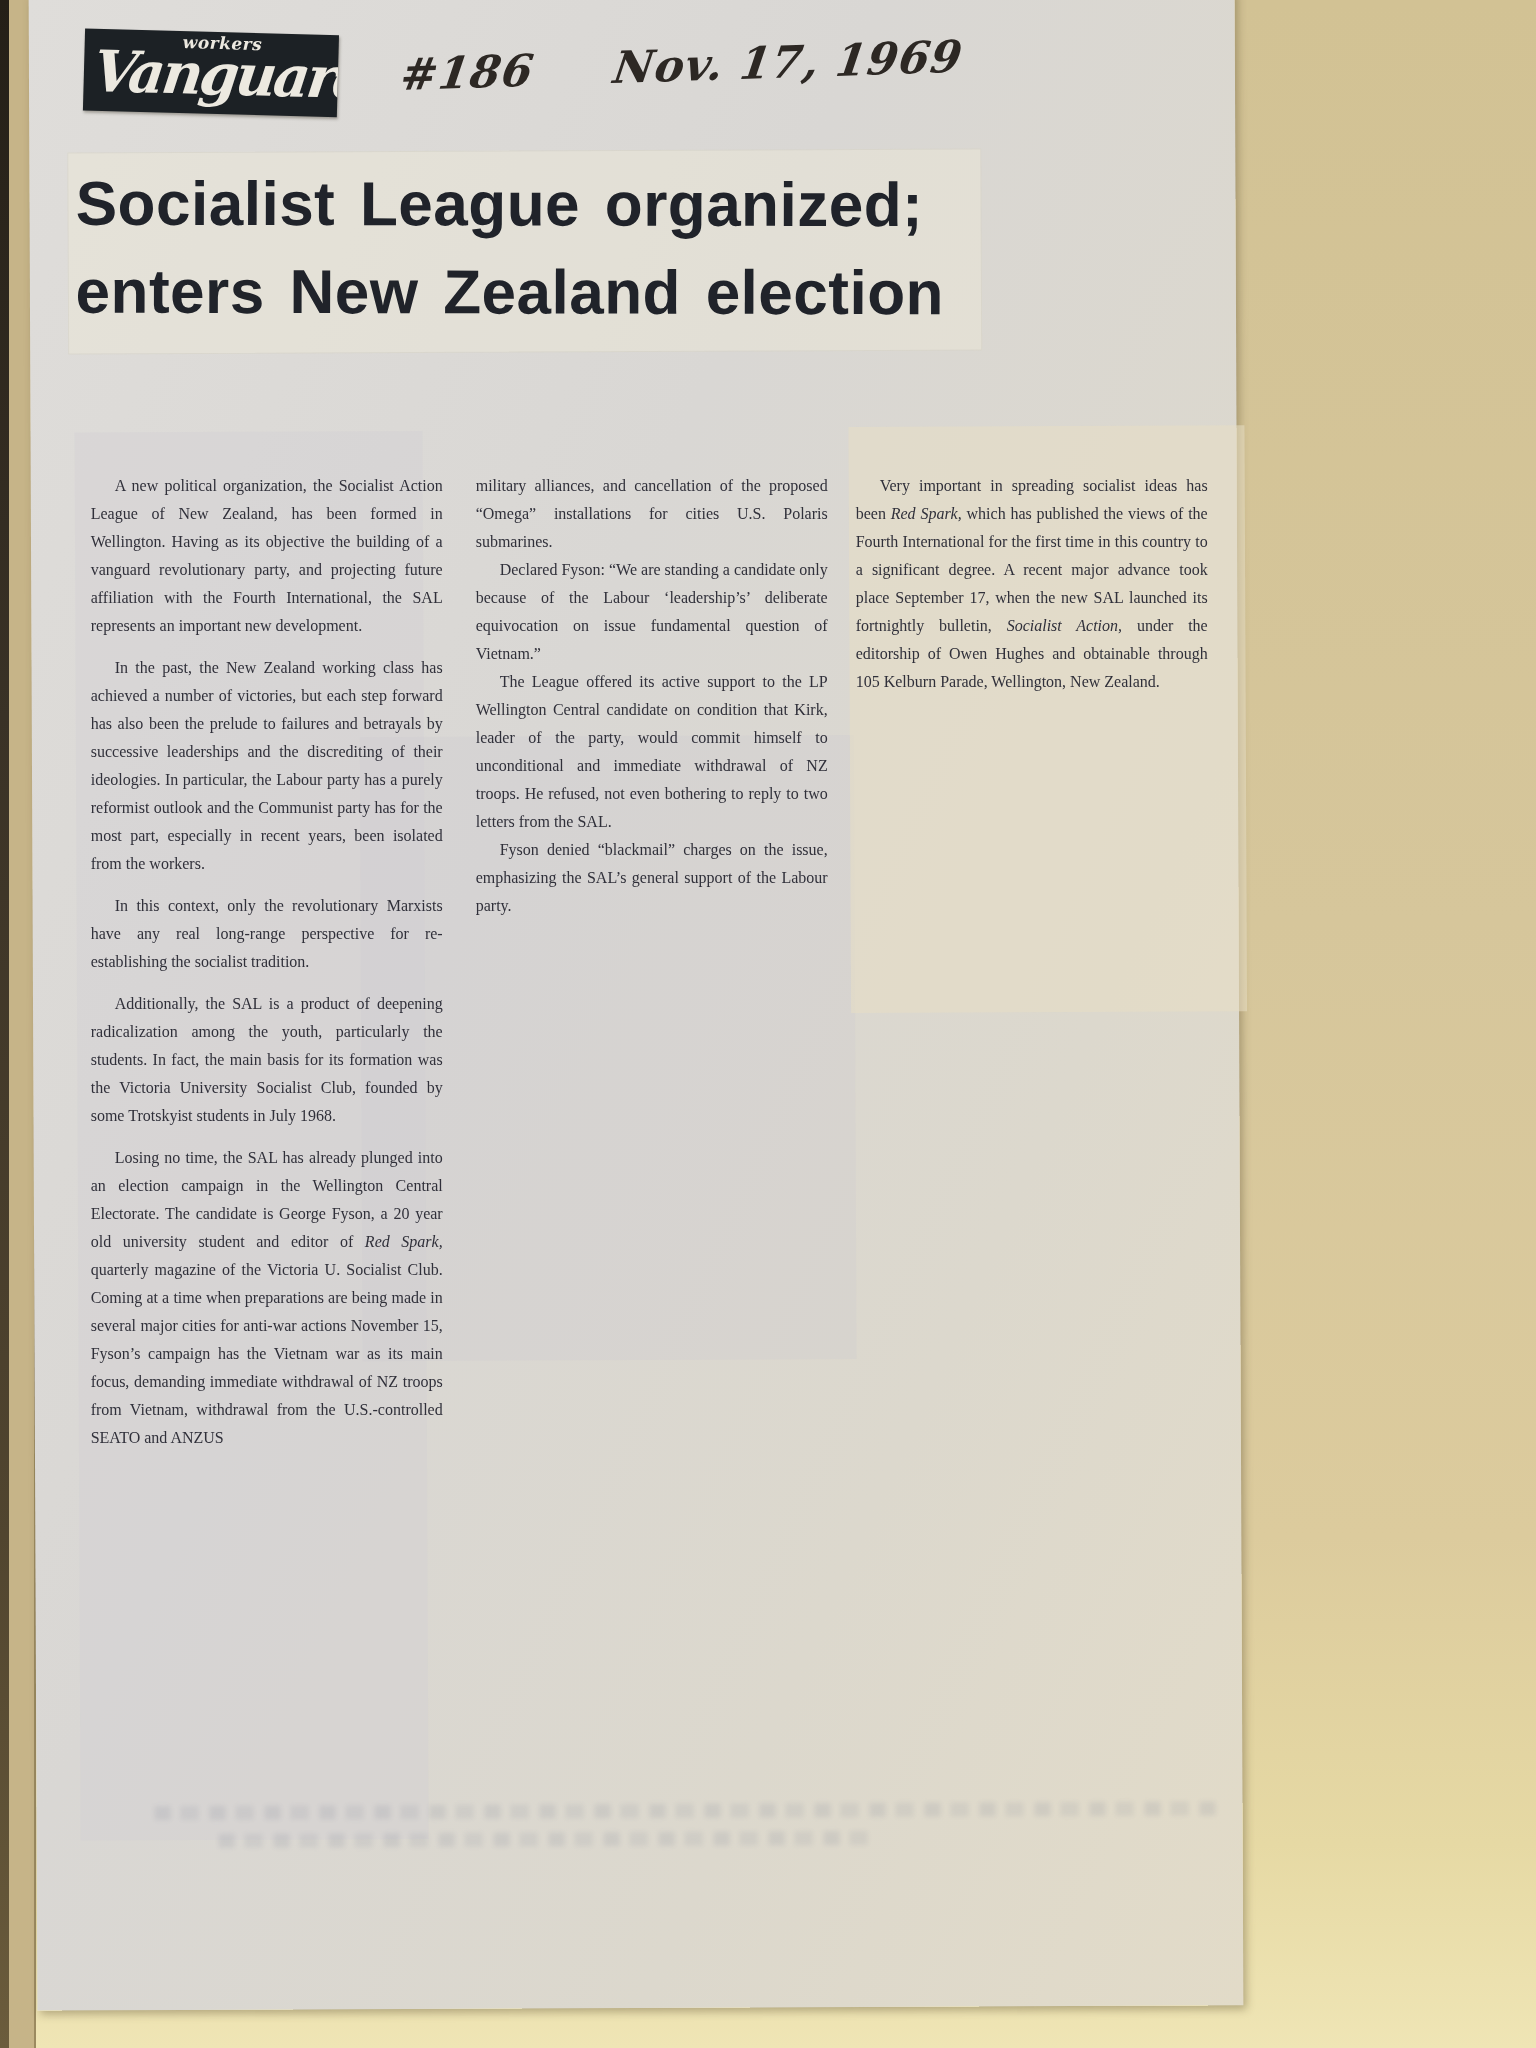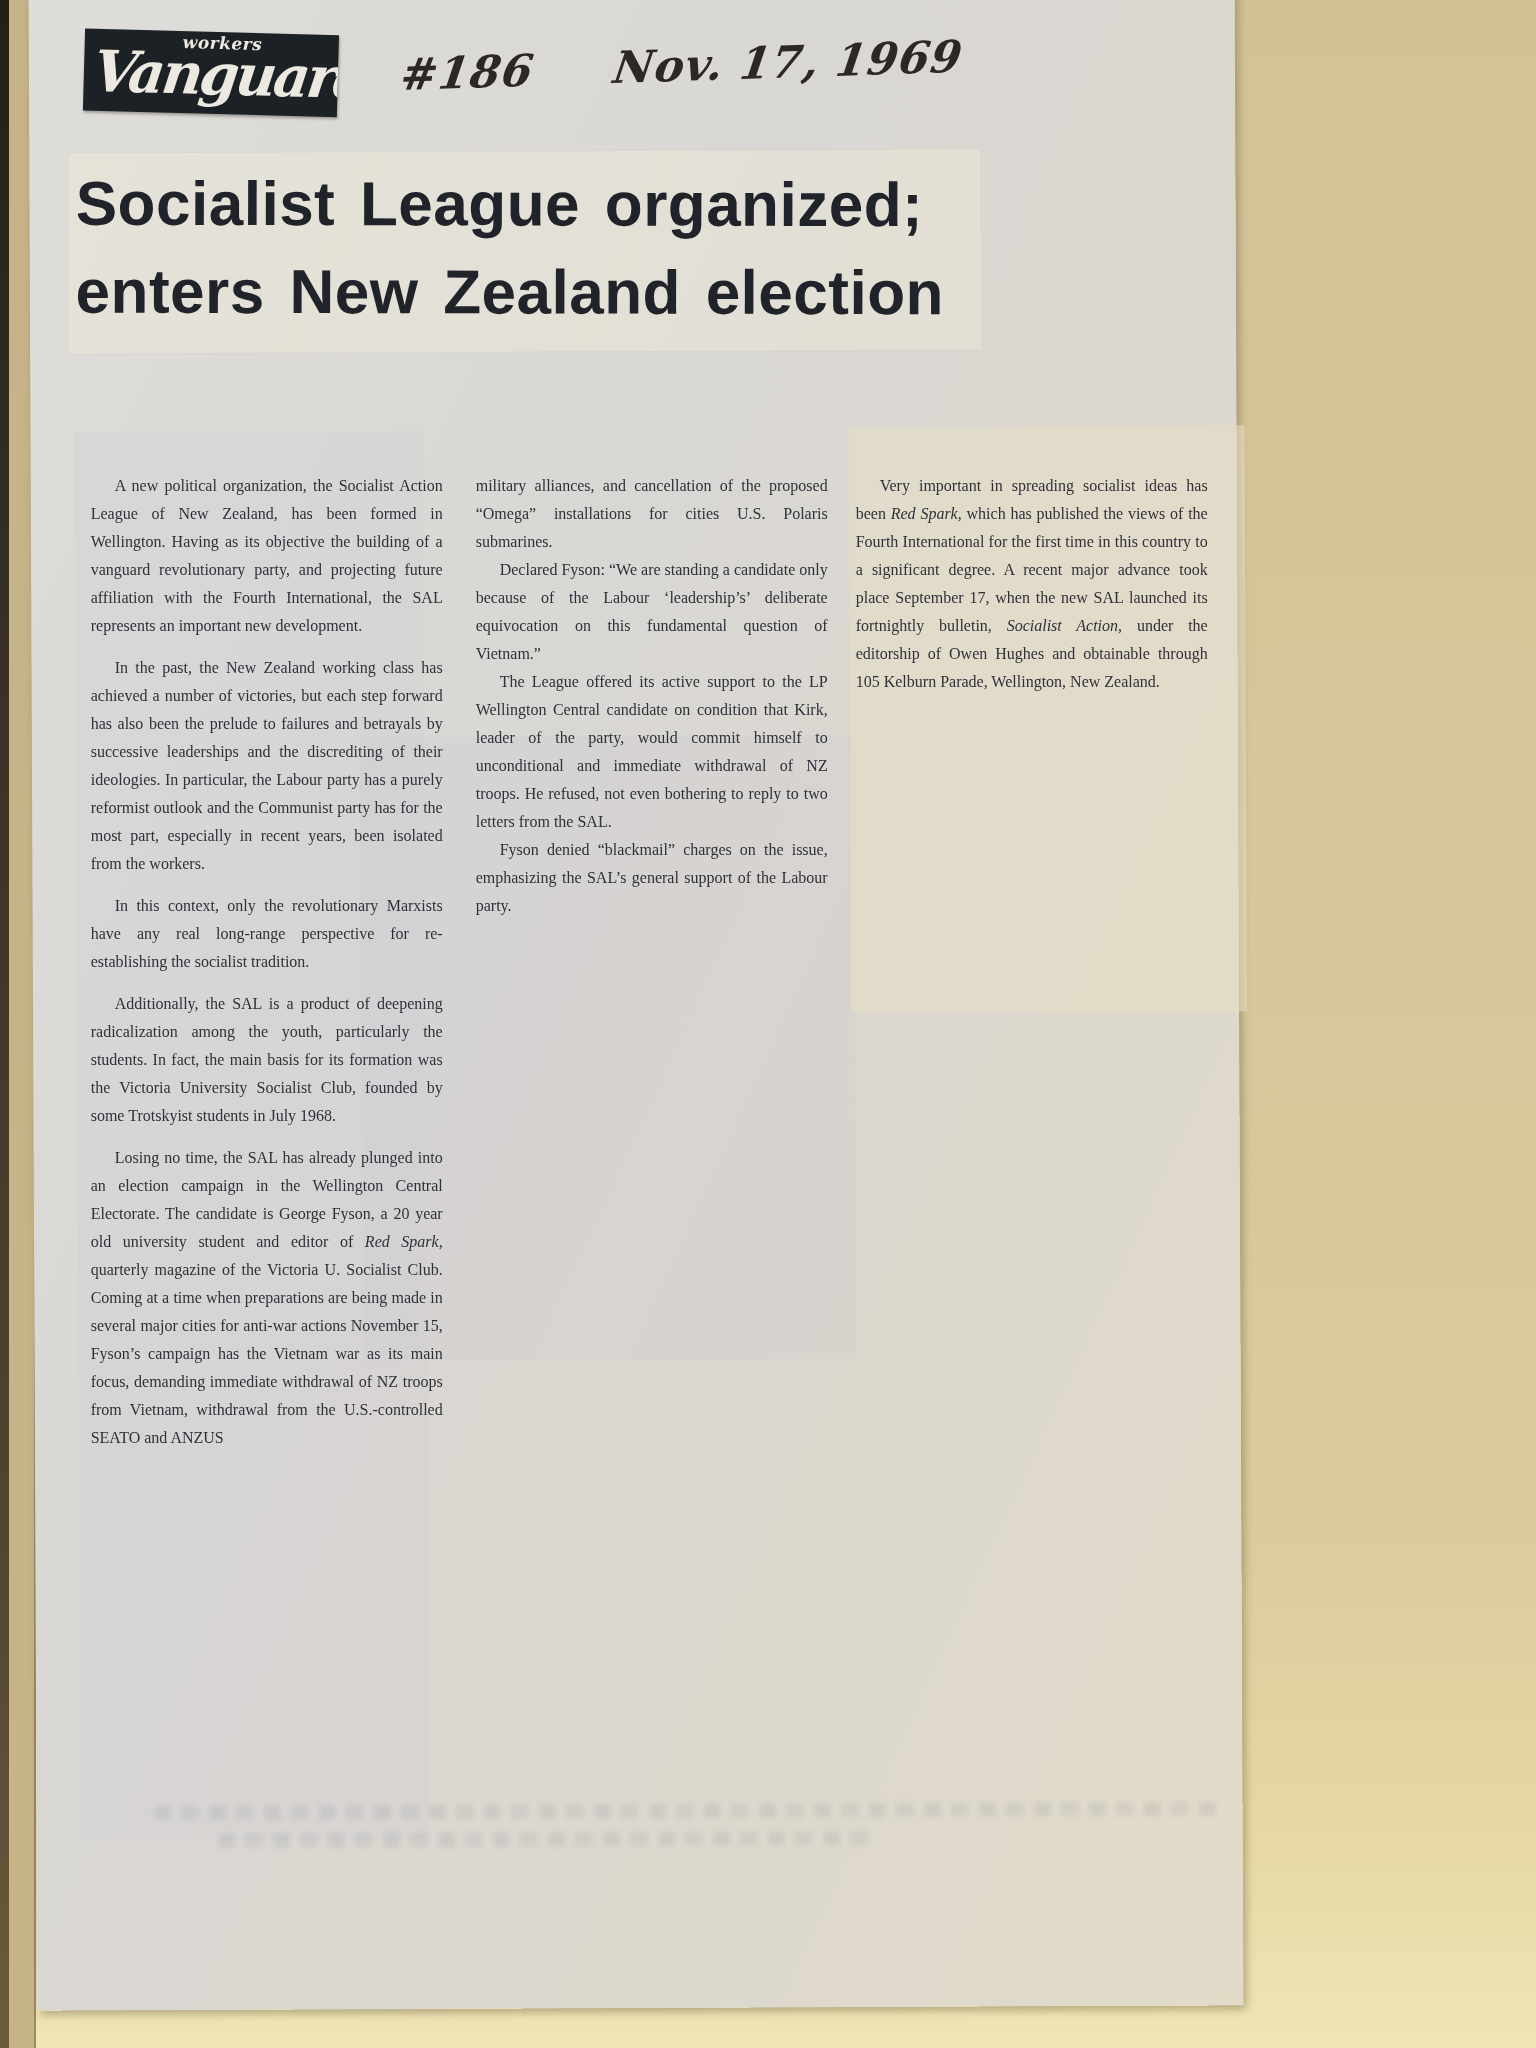--- a/index.html
+++ b/index.html
@@ -97,21 +97,21 @@
     <div class="columns">
       <div class="col col-1 gapped">
           <p class="indent"><span>A new political organization, the Socialist Action League of New Zealand, has been formed in Wellington. Having as its objective the building of a vanguard revolutionary party, and projecting future affiliation with the Fourth International, the SAL represents an important new development.</span></p>
           <p class="indent"><span>In the past, the New Zealand working class has achieved a number of victories, but each step forward has also been the prelude to failures and betrayals by successive leaderships and the discrediting of their ideologies. In particular, the Labour party has a purely reformist outlook and the Communist party has for the most part, especially in recent years, been isolated from the workers.</span></p>
           <p class="indent"><span>In this context, only the revolutionary Marxists have any real long-range perspective for re-establishing the socialist tradition.</span></p>
           <p class="indent"><span>Additionally, the SAL is a product of deepening radicalization among the youth, particularly the students. In fact, the main basis for its formation was the Victoria University Socialist Club, founded by some Trotskyist students in July 1968.</span></p>
           <p class="indent"><span>Losing no time, the SAL has already plunged into an election campaign in the Wellington Central Electorate. The candidate is George Fyson, a 20 year old university student and editor of </span><em>Red Spark,</em><span> quarterly magazine of the Victoria U. Socialist Club. Coming at a time when preparations are being made in several major cities for anti-war actions November 15, Fyson’s campaign has the Vietnam war as its main focus, demanding immediate withdrawal of NZ troops from Vietnam, withdrawal from the U.S.-controlled SEATO and ANZUS</span></p>
         </div>
       <div class="col col-2">
           <p><span>military alliances, and cancellation of the proposed “Omega” installations for cities U.S. Polaris submarines.</span></p>
-          <p class="indent"><span>Declared Fyson: “We are standing a candidate only because of the Labour ‘leadership’s’ deliberate equivocation on this fundamental question of Vietnam.”</span></p>
+          <p class="indent"><span>Declared Fyson: “We are standing a candidate only because of the Labour ‘leadership’s’ deliberate equivocation on issue fundamental question of Vietnam.”</span></p>
           <p class="indent"><span>The League offered its active support to the LP Wellington Central candidate on condition that Kirk, leader of the party, would commit himself to unconditional and immediate withdrawal of NZ troops. He refused, not even bothering to reply to two letters from the SAL.</span></p>
           <p class="indent"><span>Fyson denied “blackmail” charges on the issue, emphasizing the SAL’s general support of the Labour party.</span></p>
         </div>
       <div class="col col-3">
           <p class="indent"><span>Very important in spreading socialist ideas has been </span><em>Red Spark,</em><span> which has published the views of the Fourth International for the first time in this country to a significant degree. A recent major advance took place September 17, when the new SAL launched its fortnightly bulletin, </span><em>Socialist Action,</em><span> under the editorship of Owen Hughes and obtainable through 105 Kelburn Parade, Wellington, New Zealand.</span></p>
         </div>
     </div>
 
     <div class="bleed">
       <div class="row"></div>

